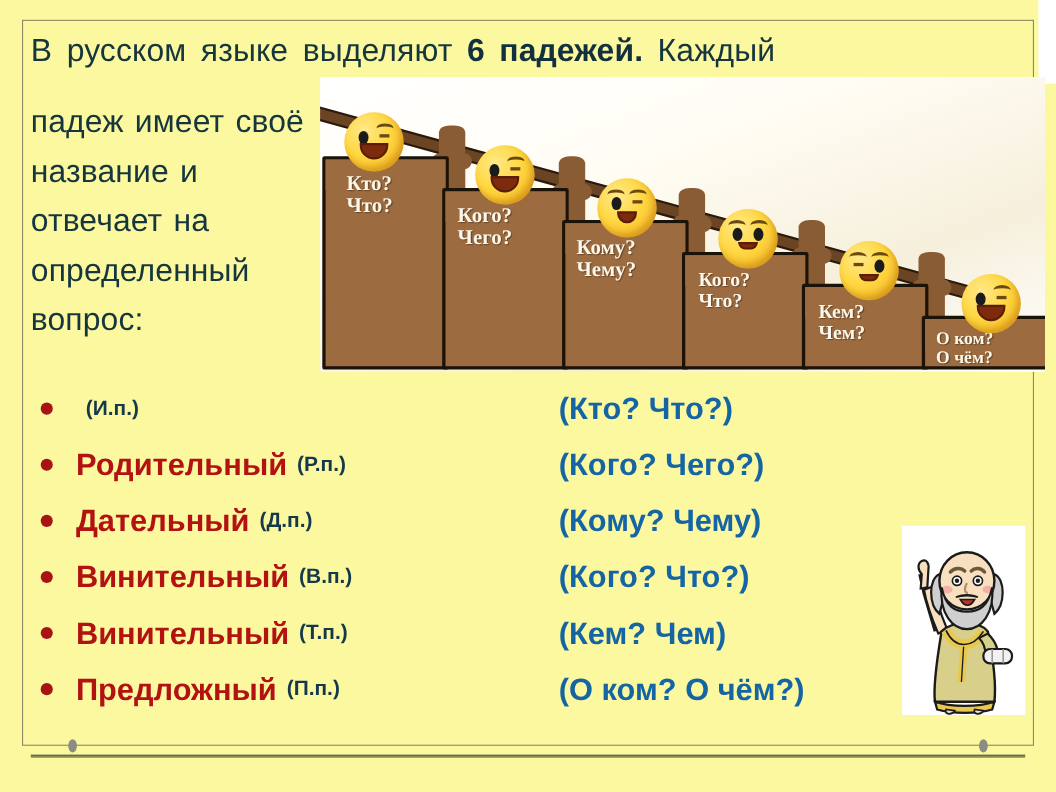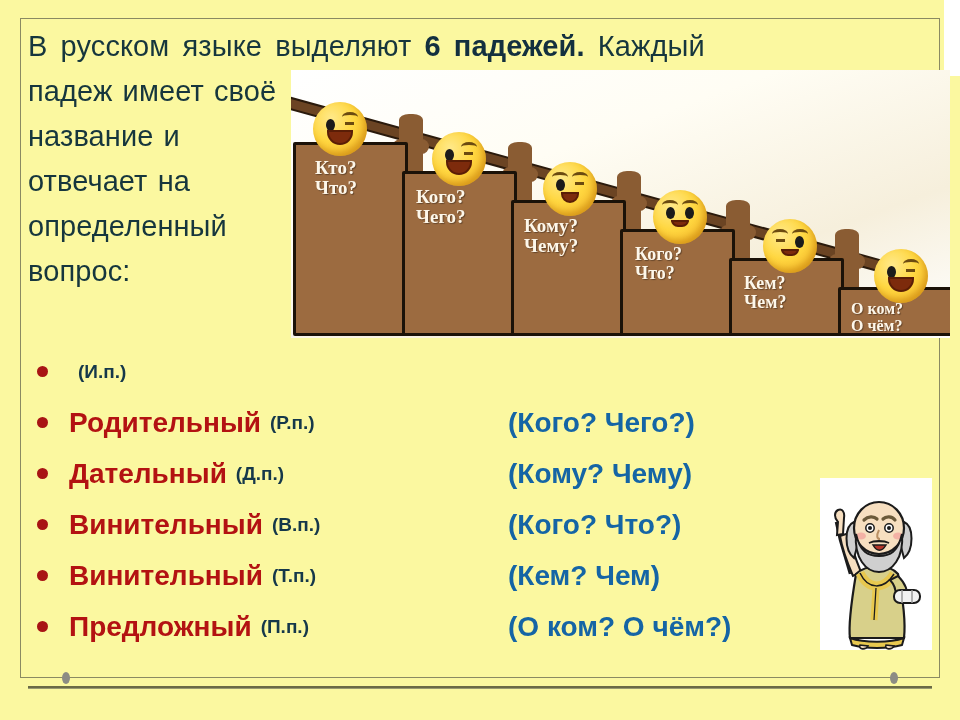--- a/index.html
+++ b/index.html
@@ -78,20 +78,21 @@
     word-spacing: 5px;
   }
   .heading b {
     font-weight: bold;
     color: #13303f;
   }
   .heading .rest {
     display: block;
     width: 250px;
     word-spacing: 2px;
+    margin-top: 20px;
   }
 
   
   .stairs-pic {
     position: absolute;
     left: 291px;
     top: 70px;
     width: 659px;
     height: 268px;
     overflow: hidden;
@@ -366,20 +367,21 @@
       </div>
 
     </div>
   </div>
 
   <div class="case-list">
 
     <div class="case-row">
       <span class="bullet"></span>
       <span class="case-abbr">(И.п.)</span>
+      <span class="case-q">(Кто? Что?)</span>
     </div>
 
     <div class="case-row">
       <span class="bullet"></span>
       <span class="case-name">Родительный</span>
       <span class="case-abbr">(Р.п.)</span>
       <span class="case-q">(Кого? Чего?)</span>
     </div>
 
     <div class="case-row">

